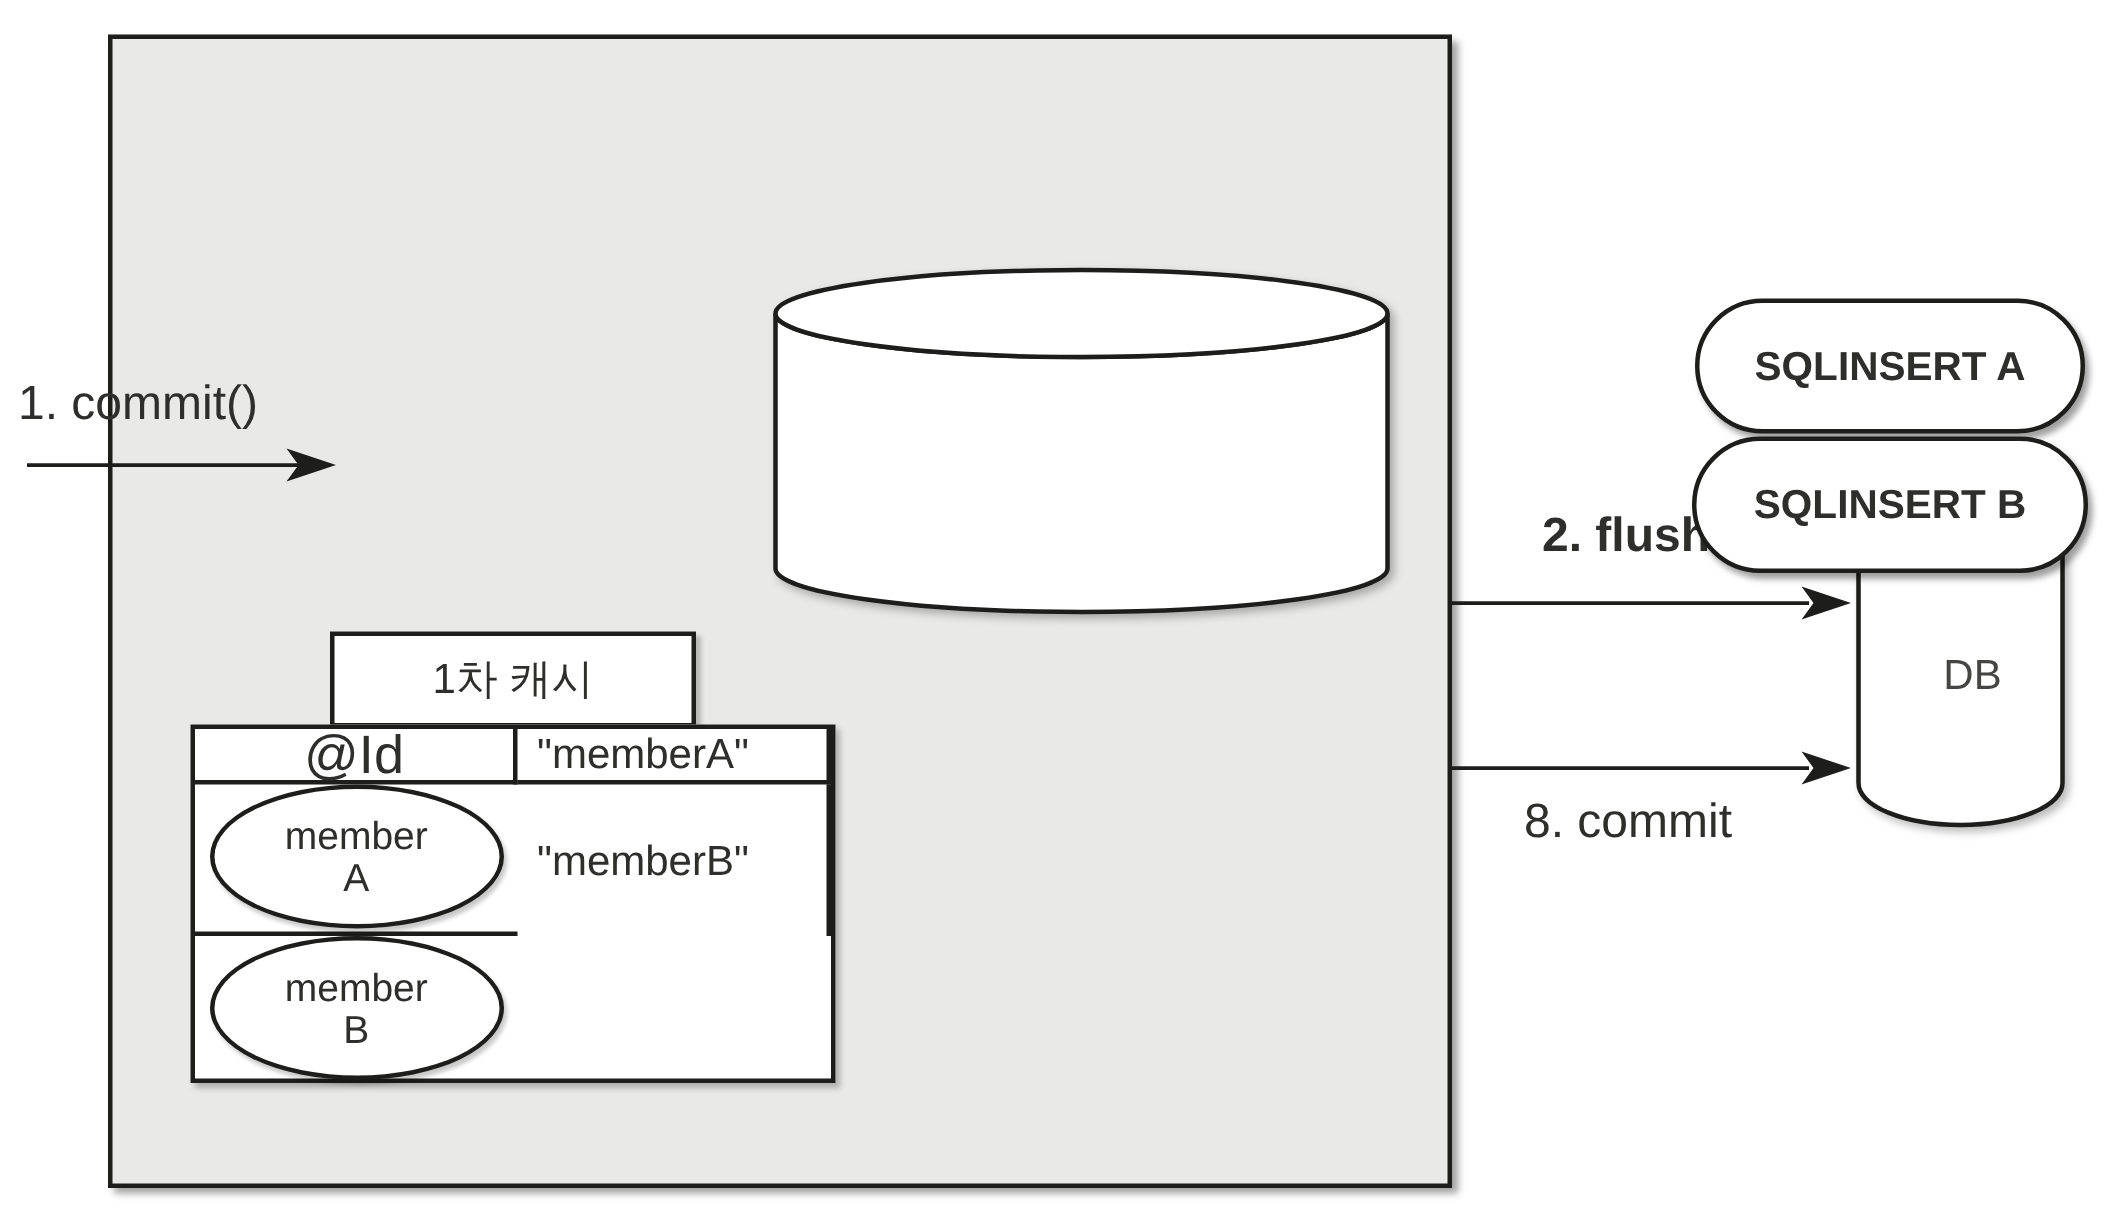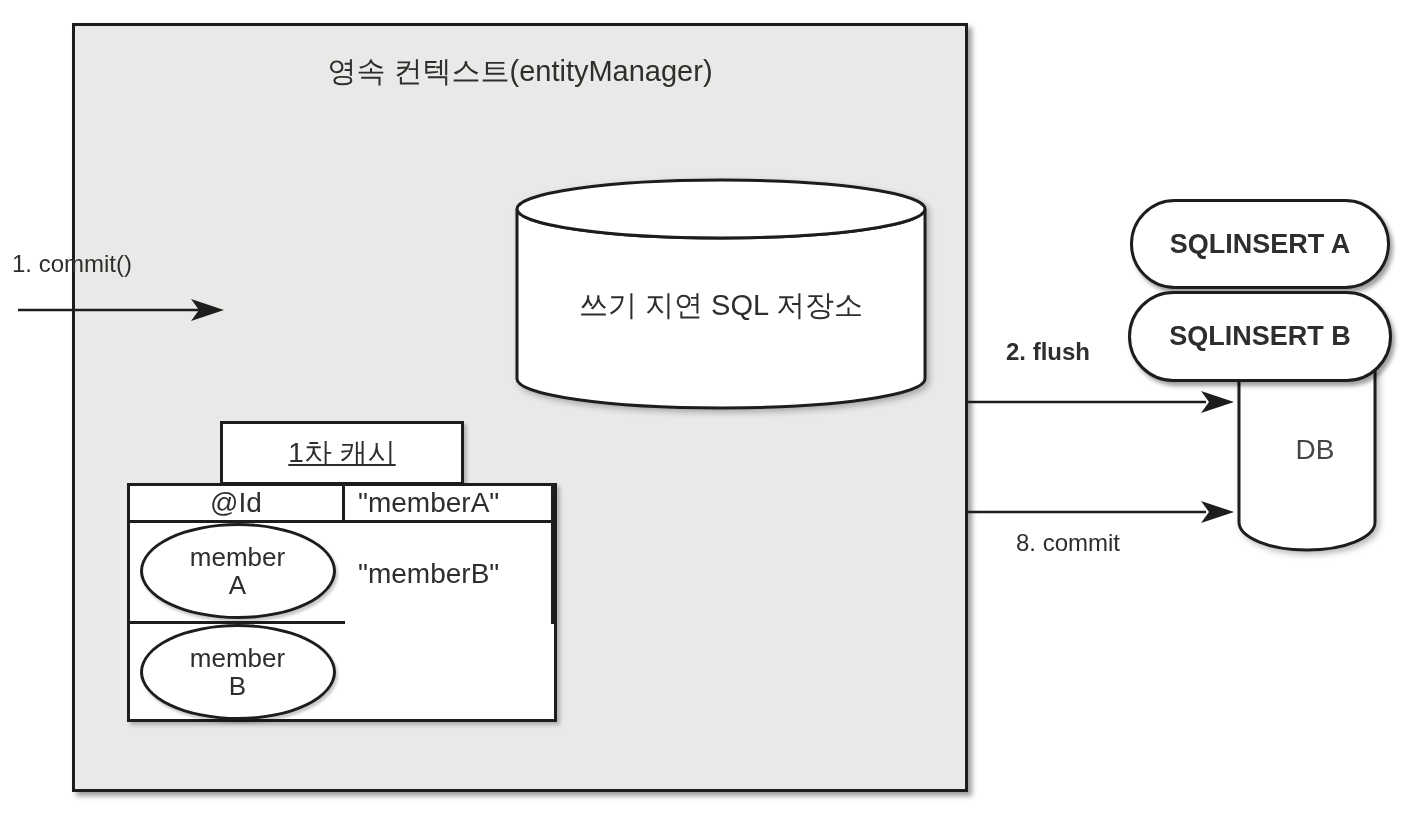--- a/index.html
+++ b/index.html
@@ -25,43 +25,43 @@
   }
   .cyl-label {
     position:absolute; left:517px; top:286px; width:408px;
     text-align:center; font-size:29px; z-index:3;
   }
 
   .cache-title-box {
     position:absolute; left:220px; top:421px; width:238px; height:58px;
     background:var(--shape-fill,#fff); border:3px solid var(--stroke,#1d1d1b);
     display:flex; align-items:center; justify-content:center;
-    font-size:28px; box-shadow:3px 3px 3px rgba(0,0,0,.22); z-index:3;text-decoration:underline;
+    font-size:28px; box-shadow:3px 3px 3px rgba(0,0,0,.22); z-index:3;
   }
   .cache-table {
     position:absolute; left:127px; top:483px; width:424px; height:233px;
     background:var(--shape-fill,#fff); border:3px solid var(--stroke,#1d1d1b);
     display:grid; grid-template-columns:215px 1fr; grid-template-rows:37px 101px 1fr;
     box-shadow:3px 3px 4px rgba(0,0,0,.25); z-index:4;
   }
   .bb { border-bottom:3px solid var(--stroke,#1d1d1b); }
   .br { border-right:3px solid var(--stroke,#1d1d1b); }
-  .th { display:flex; align-items:center; justify-content:center; font-size:28px; }
+  .th { display:flex; align-items:center; justify-content:center; font-size:36px; }
   .id-cell { display:flex; align-items:center; padding-left:13px; font-size:28px; }
   .entity-cell { display:flex; justify-content:center; }
   .entity-ellipse {
     width:190px; height:90px; background:var(--shape-fill,#fff);
     border:3px solid var(--stroke,#1d1d1b); border-radius:50%;
     display:flex; flex-direction:column; align-items:center; justify-content:center;
     font-size:26px; line-height:28px; box-shadow:2px 3px 3px rgba(0,0,0,.22);
   }
 
-  .label { position:absolute; font-size:24px; white-space:nowrap; z-index:3; }
+  .label { position:absolute; font-size:32px; white-space:nowrap; z-index:3; }
   .step1 { left:12px;  top:250px; }
-  .step2 { left:1006px; top:338px; font-weight:bold; }
+  .step2 { left:1028px; top:338px; font-weight:bold; }
   .step3 { left:1016px; top:529px; }
   .db-label {
     position:absolute; left:1239px; top:434px; width:152px;
     text-align:center; font-size:28px; color:#454543; z-index:3;
   }
 
   .pill {
     position:absolute; background:var(--shape-fill,#fff);
     border:3px solid var(--stroke,#1d1d1b); border-radius:46px;
     display:flex; flex-direction:row; align-items:center; justify-content:center;
@@ -75,21 +75,20 @@
   .shape { filter:drop-shadow(3px 3px 3px rgba(0,0,0,.28)); }
   .arrow line { stroke:var(--stroke,#1d1d1b); stroke-width:2.5; }
   .arrow .head { fill:var(--stroke,#1d1d1b); stroke:none; }
 </style>
 </head>
 <body>
 
 <div class="canvas">
 
   <div class="context-box"></div>
-  <div class="context-title">영속 컨텍스트(entityManager)</div>
 
   <svg class="layer" viewBox="0 0 1408 814" aria-hidden="true">
     <g class="shape">
       <path d="M 517 209 A 204 29 0 0 0 925 209 L 925 379 A 204 29 0 0 1 517 379 Z"></path>
       <ellipse cx="721" cy="209" rx="204" ry="29"></ellipse>
     </g>
     <g class="shape">
       <path d="M 1239 370 L 1239 522 A 68 28 0 0 0 1375 522 L 1375 370 Z"></path>
     </g>
     <g class="arrow">
@@ -99,21 +98,20 @@
     <g class="arrow">
       <line x1="968" y1="402" x2="1206" y2="402"></line>
       <path class="head" d="M 1234 402 L 1201 391 L 1209 402 L 1201 413 Z"></path>
     </g>
     <g class="arrow">
       <line x1="968" y1="512" x2="1206" y2="512"></line>
       <path class="head" d="M 1234 512 L 1201 501 L 1209 512 L 1201 523 Z"></path>
     </g>
   </svg>
 
-  <div class="cyl-label">쓰기 지연 SQL 저장소</div>
 
   <div class="cache-title-box">
     <span>1차 캐시</span>
   </div>
 
   <div class="cache-table">
     <div class="th bb br">@Id</div>
 
     <div class="id-cell bb br">"memberA"</div>
     <div class="entity-cell bb">

